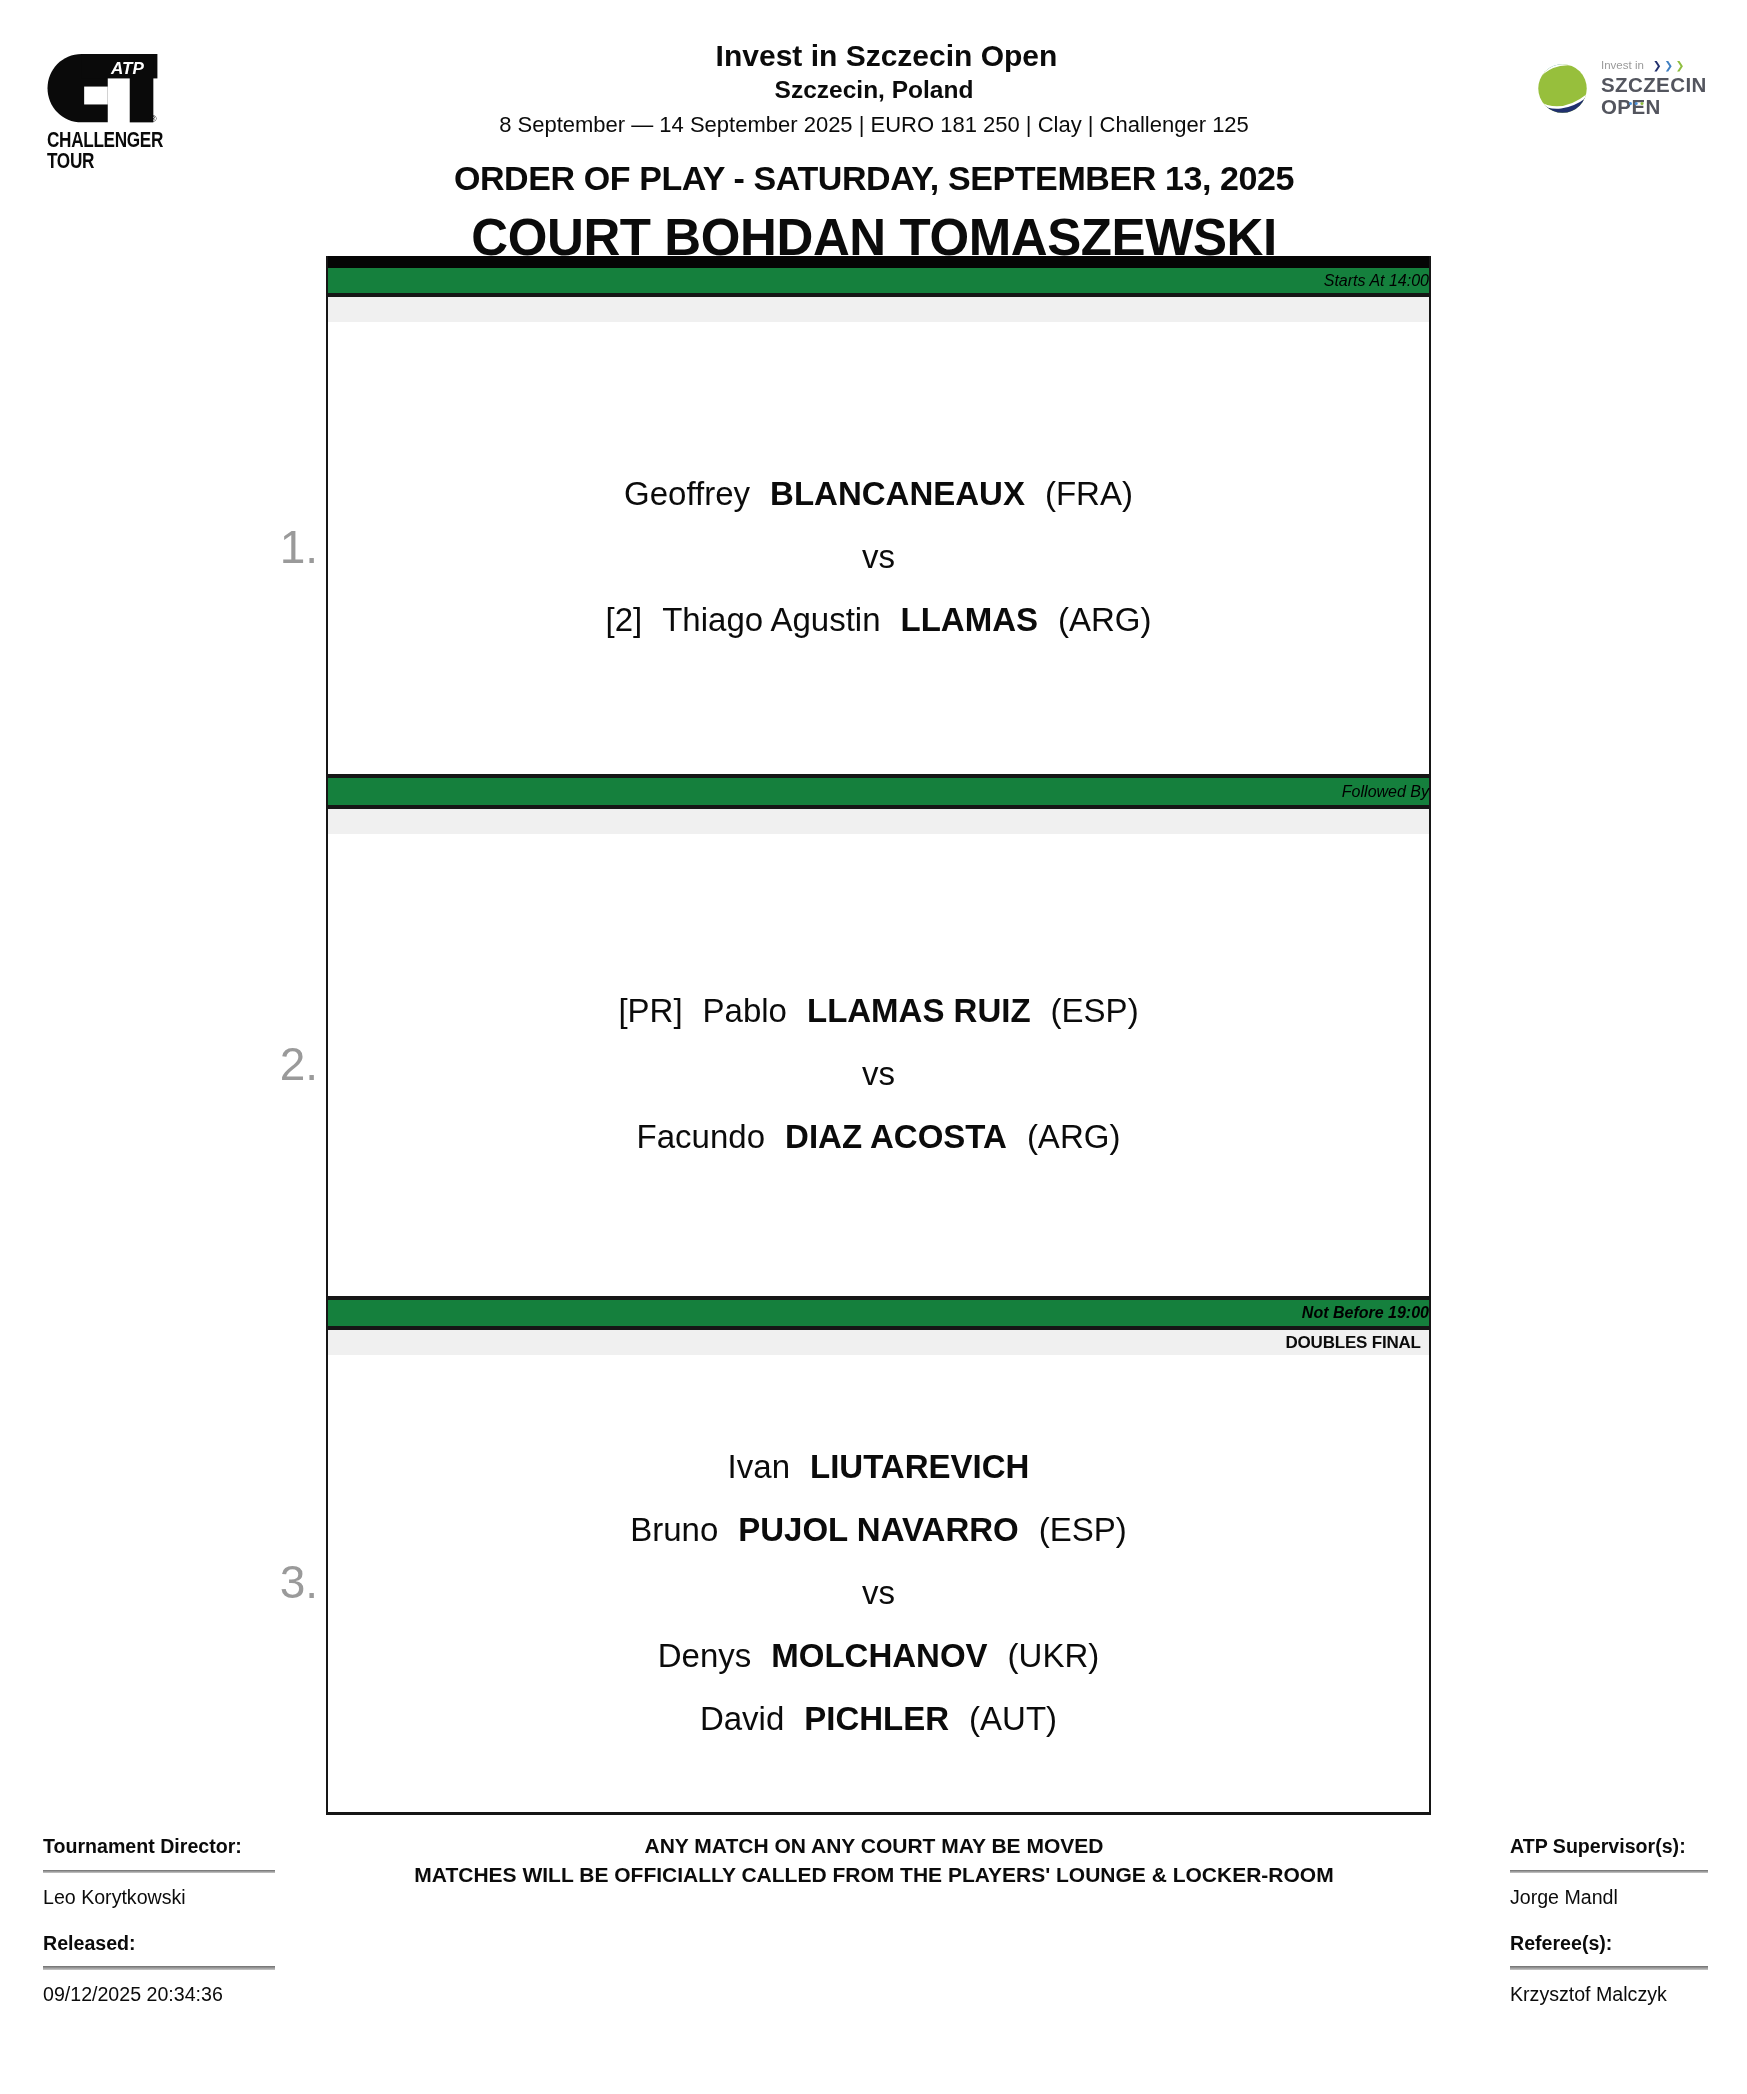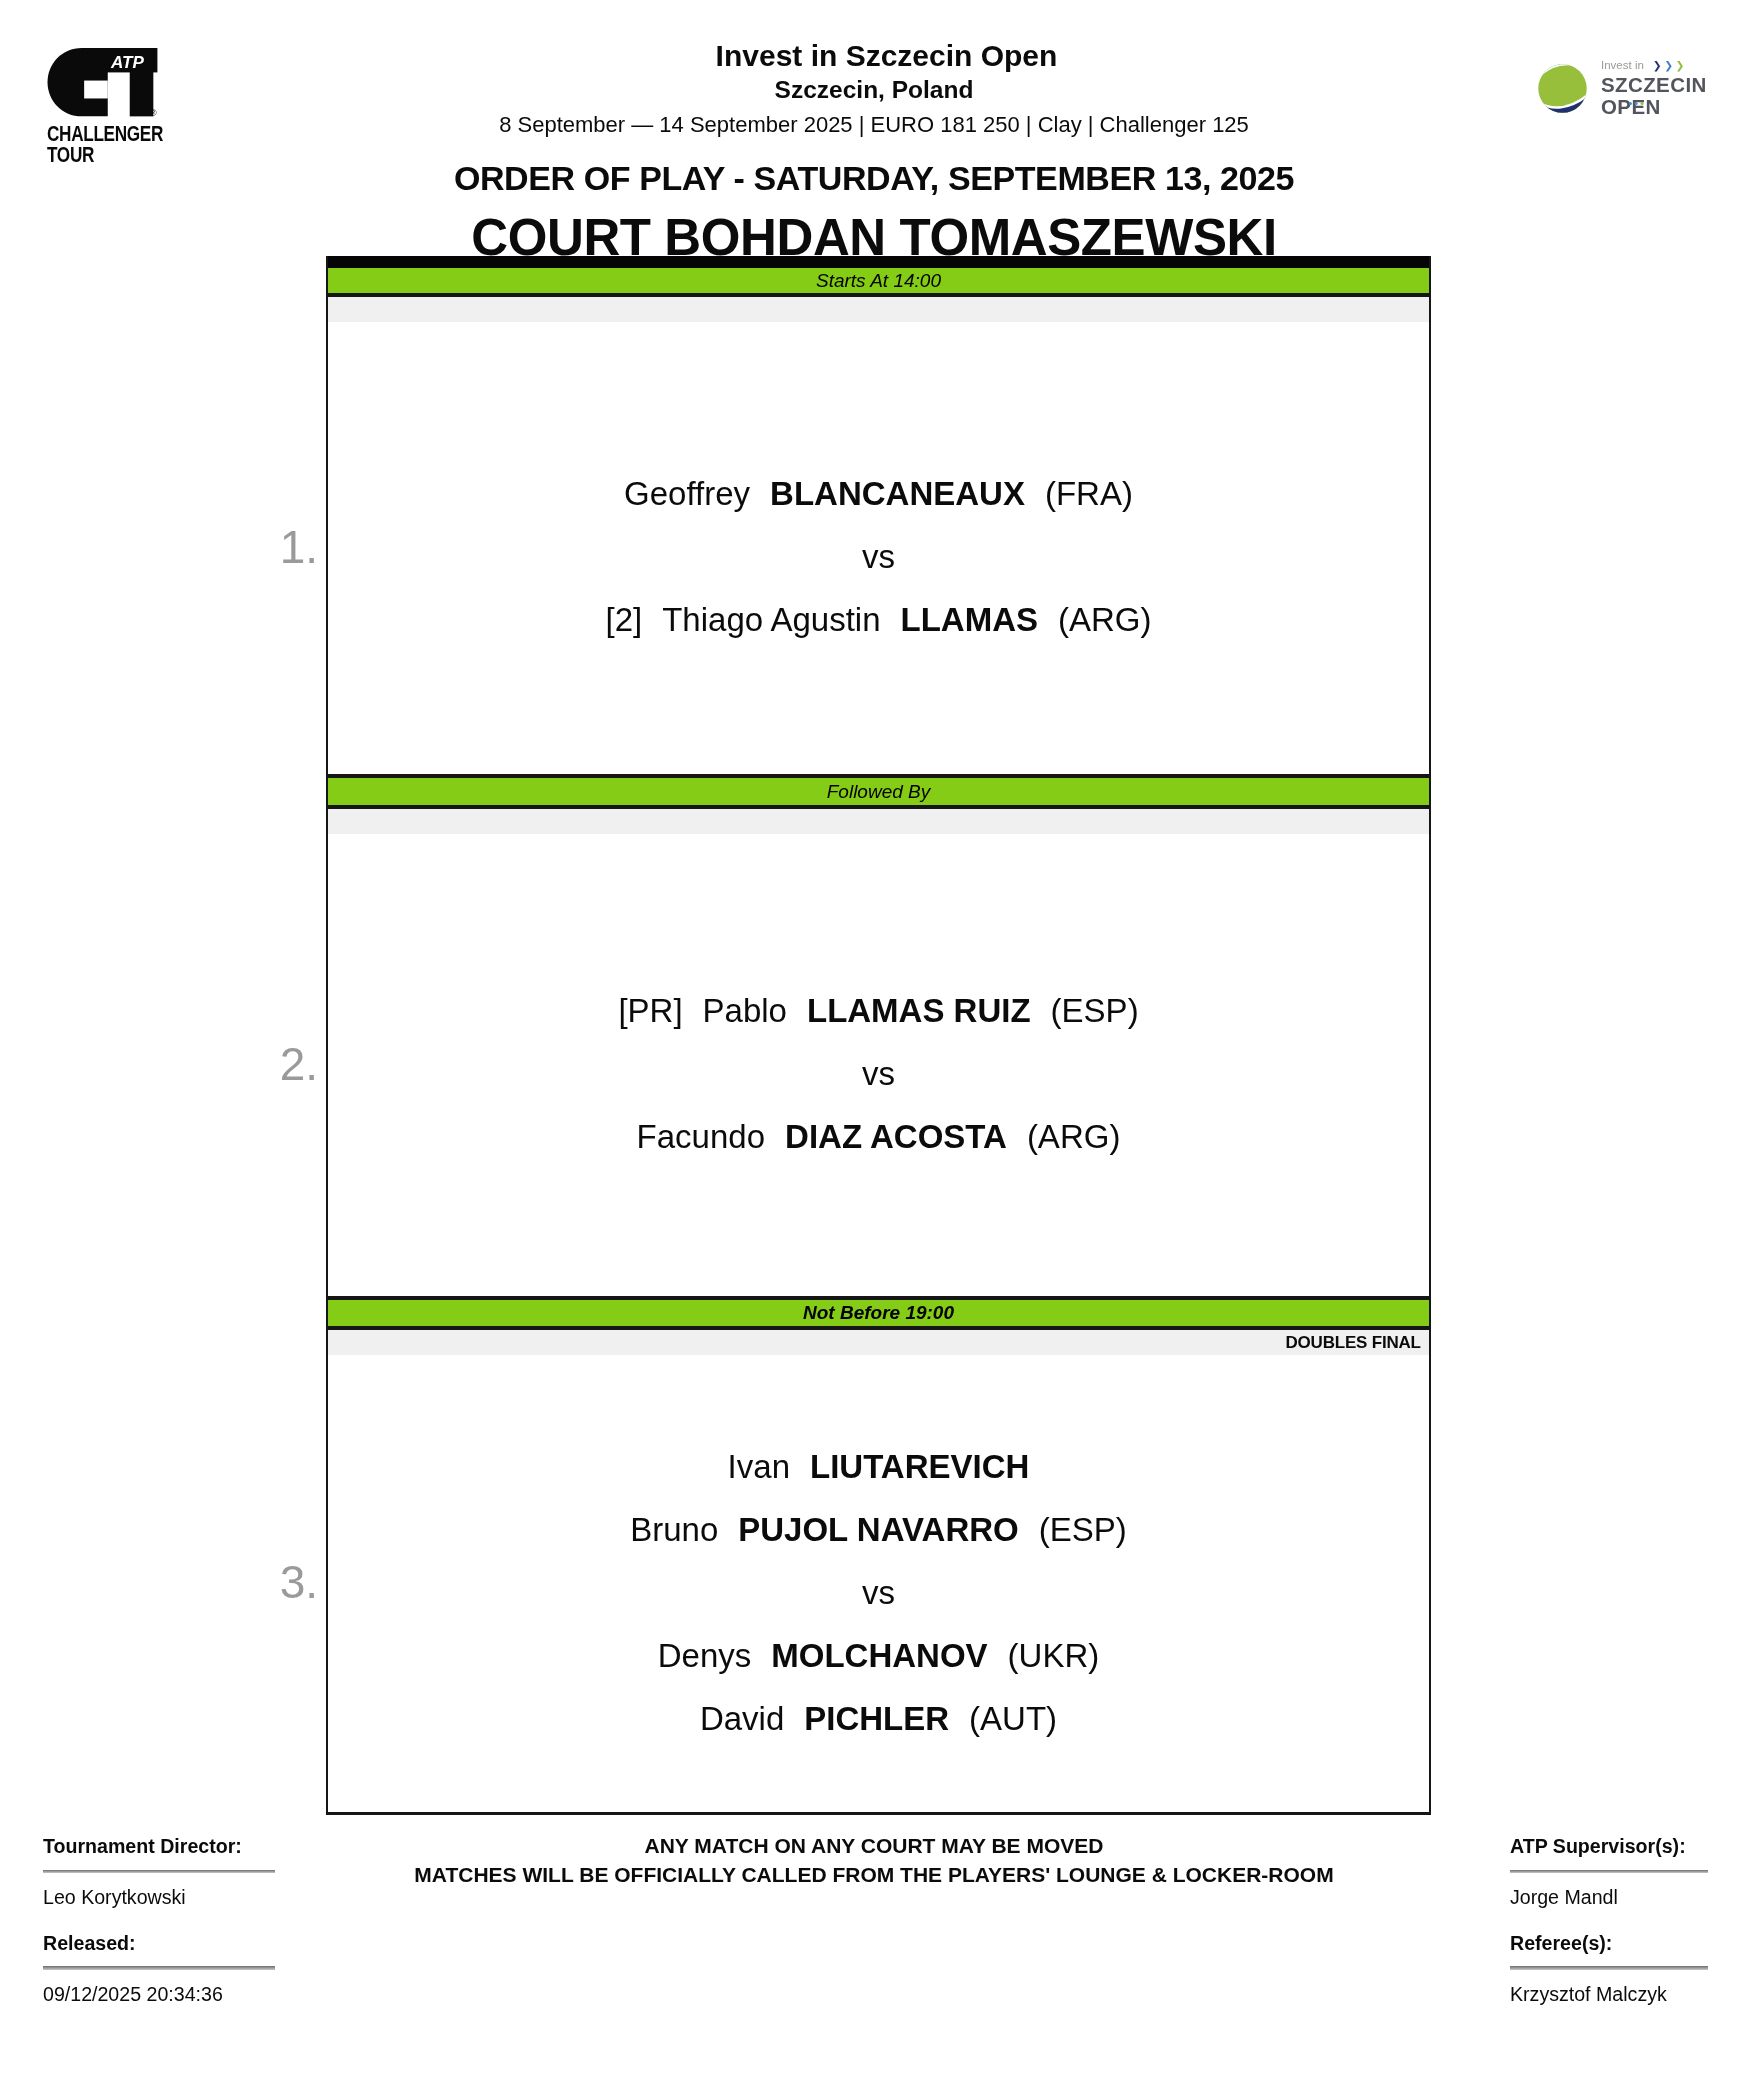--- a/index.html
+++ b/index.html
@@ -1,20 +1,20 @@
 <!DOCTYPE html>
 <html style="font-size:13px"><head>
 <meta charset="utf-8">
 <style>
   html,body{margin:0;padding:0;background:#fff;}
   body{width:1748px;height:2095px;overflow:hidden;font-family:"Liberation Sans","DejaVu Sans",sans-serif;color:#0b0b0b;}
   #page{position:relative;width:1748px;height:2095px;background:#fff;}
 
   
-  .atp-logo{position:absolute;left:47px;top:48px;width:172px;}
+  .atp-logo{position:absolute;left:47px;top:54px;width:172px;}
   .atp-logo .mark{display:block;}
   .atp-logo .brand{font-weight:bold;font-size:22px;line-height:21px;letter-spacing:-0.4px;
       transform:scaleX(0.78);transform-origin:left;white-space:nowrap;margin-top:4.9px;color:#0a0a0a;}
 
   .sponsor-logo{position:absolute;left:1537px;top:59px;display:flex;gap:13px;align-items:center;}
   .sponsor-text{display:flex;flex-direction:column;position:relative;}
   .sponsor-top{display:flex;align-items:center;gap:2.5px;font-size:11.5px;color:#9a9a9a;}
   .sponsor-top .chev{font-weight:bold;font-size:10.6px;line-height:10.6px;}
   .chev1{color:#22306e;} .chev2{color:#3f7fc1;} .chev3{color:#8fbe3f;margin-right:0;}
   .sponsor-top .invest{margin-right:6.5px;}
@@ -30,21 +30,21 @@
   .h-order{font-size:34px;font-weight:bold;line-height:39px;margin-top:21px;letter-spacing:-0.4px;}
   .h-court{font-size:51px;font-weight:bold;line-height:43px;margin-top:18px;letter-spacing:-0.4px;
       text-decoration:underline;text-decoration-thickness:2.5px;text-underline-offset:4.1px;}
 
   
   .sched{position:absolute;left:326px;top:256px;width:1101px;
       border-left:2.5px solid #161616;border-right:2.5px solid #161616;border-bottom:3.3px solid #161616;
       box-sizing:content-box;}
   .blackbar{height:11.5px;background:#050505;}
   .sep{height:4.1px;background:#161616;}
-  .timebar{background:#84cc16;font-style:italic;font-size:19px;text-align:center;color:#000;}
+  .timebar{background:#15803d;font-style:italic;font-size:16px;text-align:right;color:#000;}
   .tb1{height:25px;line-height:25px;}
   .tb2{height:27px;line-height:27px;}
   .tb3{height:26px;line-height:26px;font-weight:bold;}
   .noterow{background:#f0f0f0;height:25px;line-height:25px;font-size:17px;font-weight:bold;
       text-align:right;padding-right:8.2px;box-sizing:border-box;letter-spacing:-0.2px;}
   .mcell{position:relative;background:#fff;}
   .mc1{height:452px;} .mc2{height:462px;} .mc3{height:457px;}
   .mnum{position:absolute;left:-64px;top:50%;transform:translateY(-52%);width:54px;text-align:right;
       color:#9a9a9a;font-size:46px;}
   .mbody{position:absolute;inset:0;display:flex;flex-direction:column;justify-content:center;align-items:center;}

